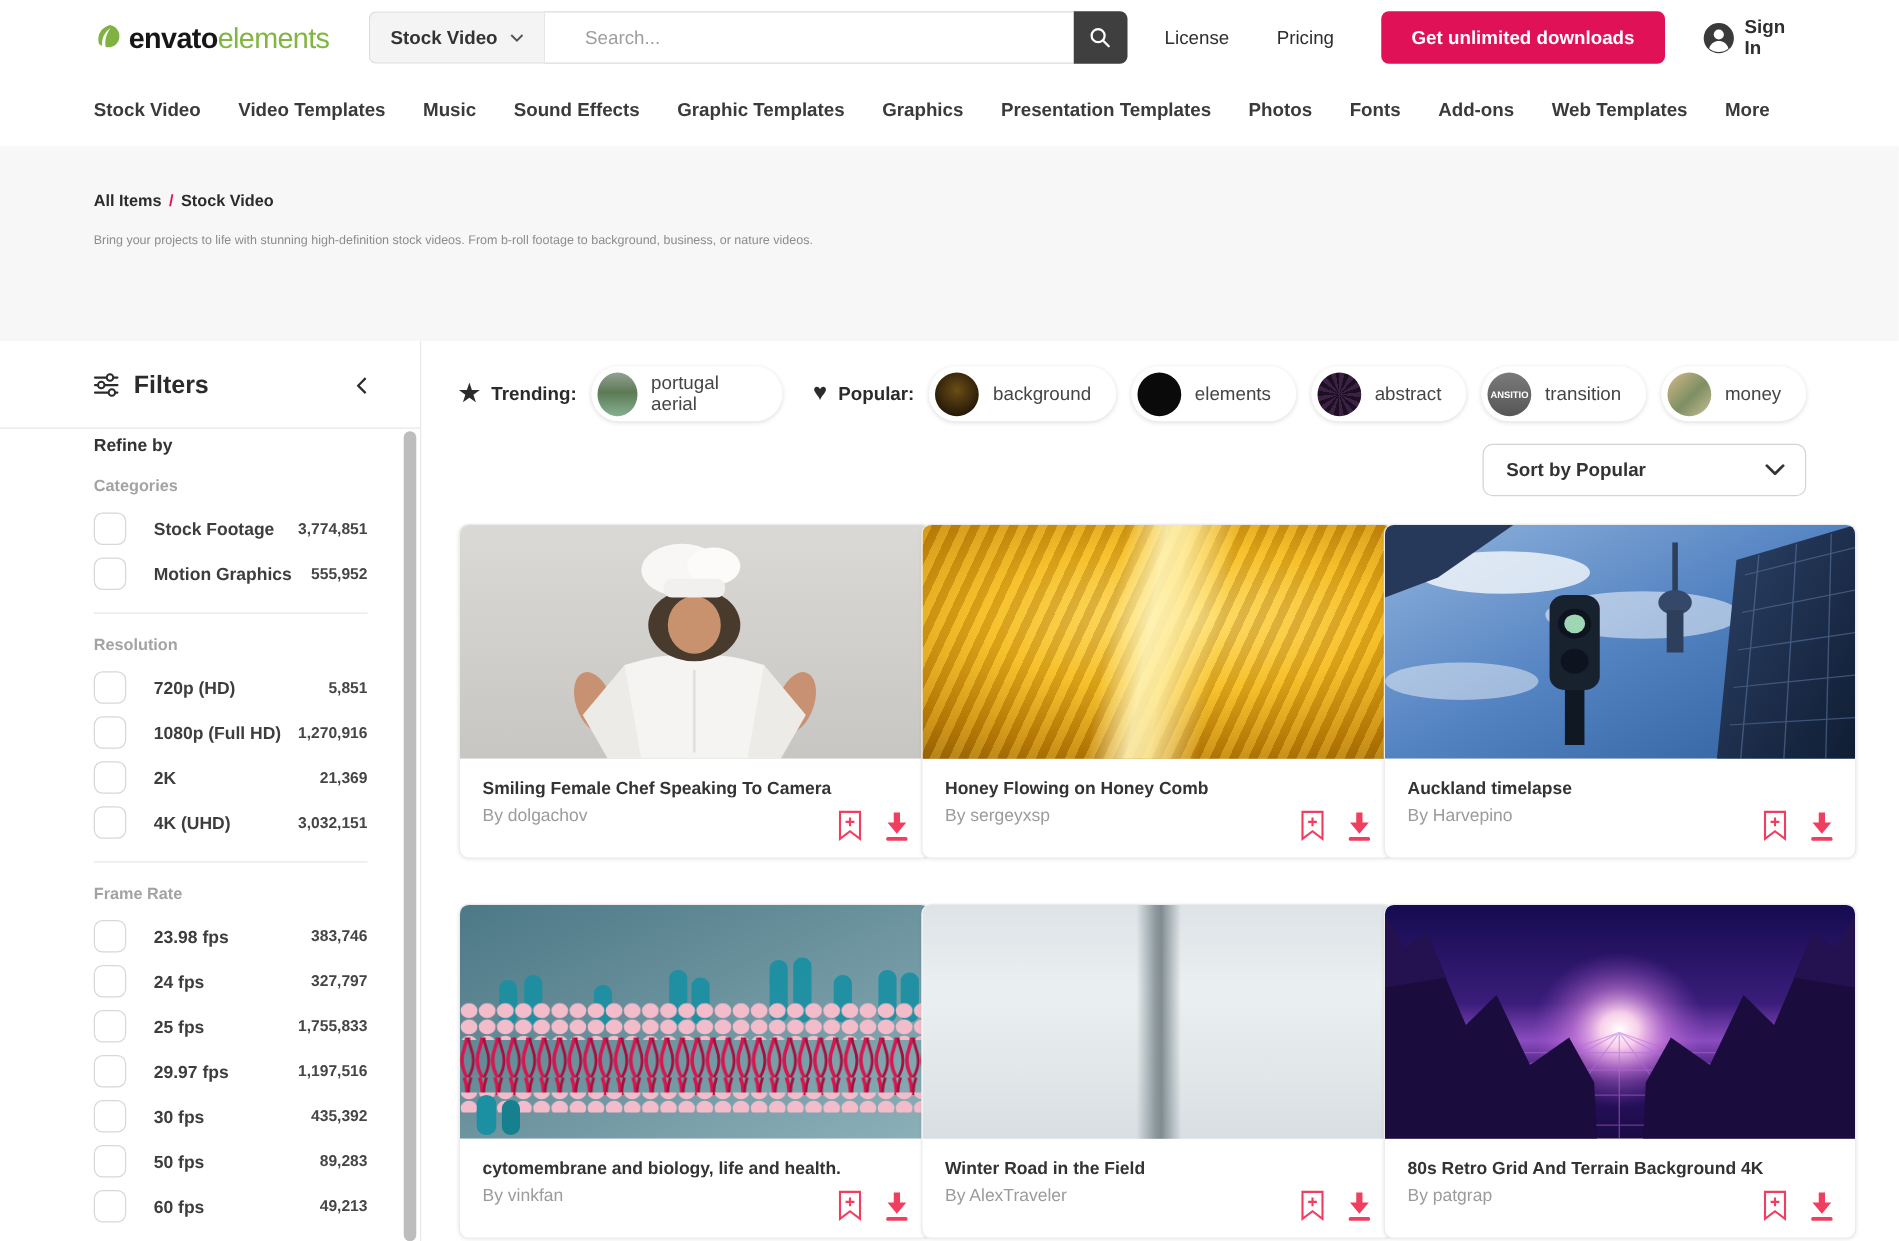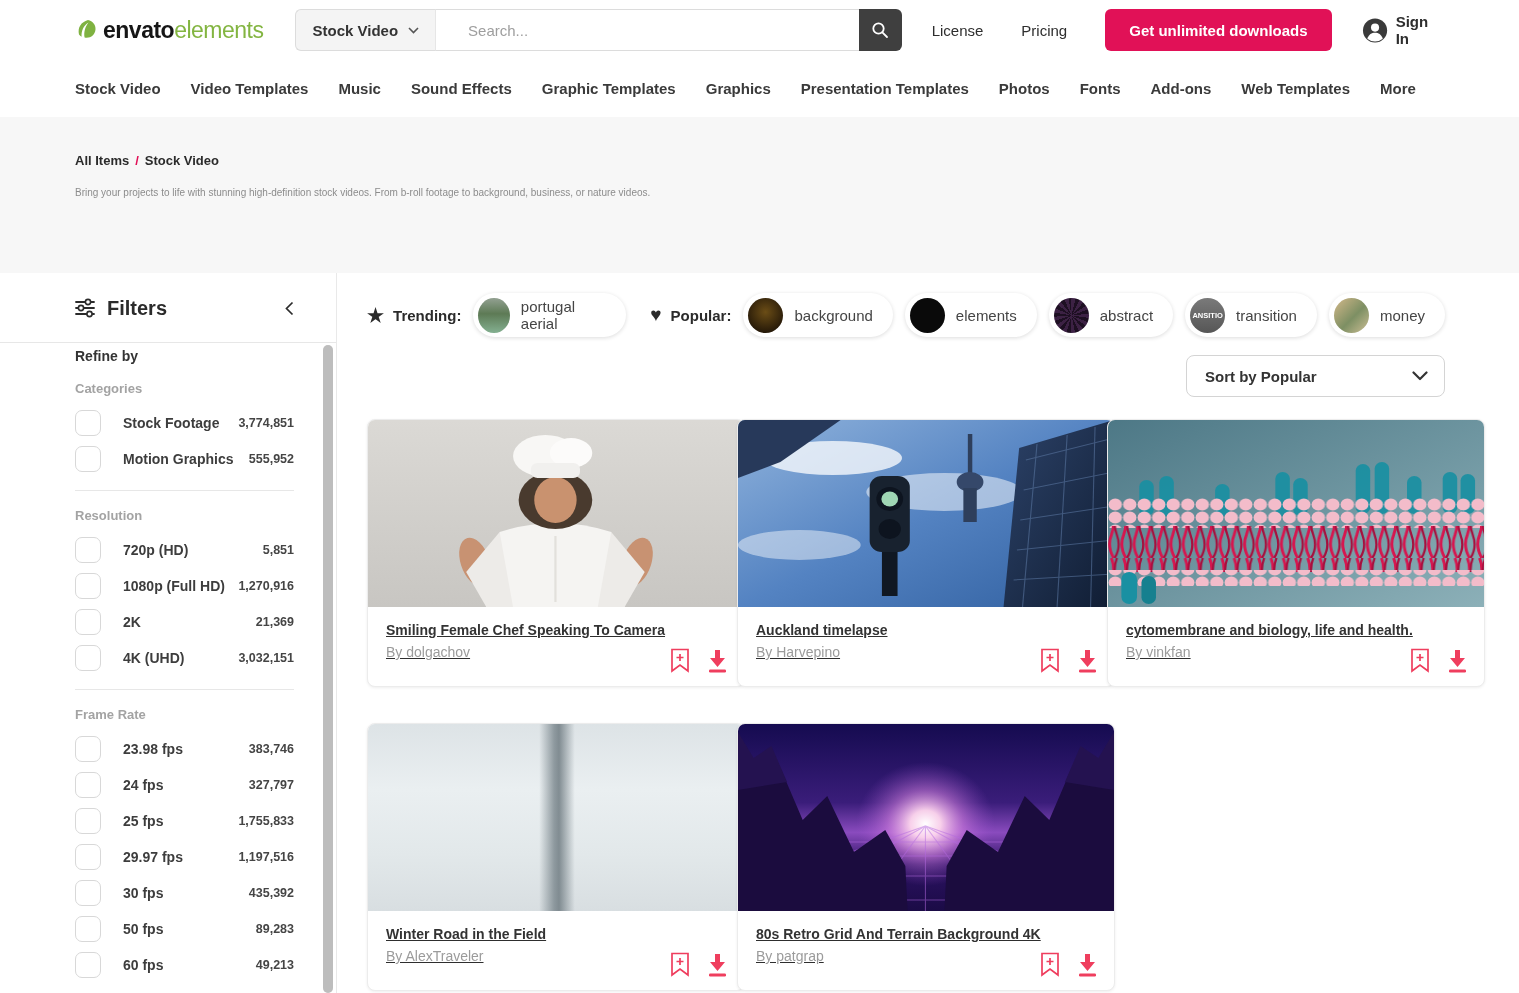--- a/index.html
+++ b/index.html
@@ -77,21 +77,21 @@
   .spacer { flex:1; }
 
   .sortrow { display:flex; justify-content:flex-end; margin-top:18px; }
   .sortbtn { width:259px; height:42px; border:1px solid #d4d4d4; border-radius:8px; background:#fff;
     display:flex; align-items:center; padding:0 16px 0 18px; cursor:pointer; }
   .sortbtn-label { font-size:15px; font-weight:700; color:#333; }
   .sortbtn svg { margin-left:auto; }
 
   .cards { margin-top:22px; display:grid; grid-template-columns:repeat(3,337px); gap:36px 33px; }
   .card { width:378px; background:#fff; border:1px solid #ececec; border-radius:8px;
-    box-shadow:0 1px 3px rgba(0,0,0,.07); overflow:hidden; cursor:pointer;text-decoration:underline; }
+    box-shadow:0 1px 3px rgba(0,0,0,.07); overflow:hidden; cursor:pointer; }
   .thumb { width:100%; height:187px; display:block; }
   .card-foot { position:relative; height:79px; padding:15px 18px 0; }
   .card-title { font-size:14px; font-weight:700; color:#333; white-space:nowrap; overflow:hidden; }
   .card-author { margin-top:6px; font-size:14px; color:#9b9b9b; }
   .card-icons { position:absolute; right:16px; bottom:13px; display:flex; gap:17px; align-items:center; }
   .icon-btn { cursor:pointer; display:flex; }
 
   
   .th-honey { background:
      linear-gradient(100deg, rgba(255,248,190,0) 40%, rgba(255,246,190,.85) 48%, rgba(255,240,170,.85) 52%, rgba(255,248,190,0) 62%),
@@ -363,20 +363,42 @@
             <span class="icon-btn">
               <svg width="21" height="24" viewBox="0 0 21 24">
                 <path d="M8 1 h5 v8 h5 l-7.5 9 L3 9 h5 Z" fill="#ef3e5e"></path>
                 <rect x="2" y="20.5" width="17" height="3" rx="1.2" fill="#ef3e5e"></rect>
               </svg>
             </span>
           </div>
         </div>
       </div>
 
+      <div class="card">
+        <div class="thumb th-honey"></div>
+        <div class="card-foot">
+          <div class="card-title">Honey Flowing on Honey Comb</div>
+          <div class="card-author">By sergeyxsp</div>
+          <div class="card-icons">
+            <span class="icon-btn">
+              <svg width="20" height="25" viewBox="0 0 20 25">
+                <path class="pink" d="M2 1.5 H18 V23 L10 17 L2 23 Z" fill="none" stroke-width="1.7"></path>
+                <line class="pink" x1="10" y1="6" x2="10" y2="13" stroke-width="1.7"></line>
+                <line class="pink" x1="6.5" y1="9.5" x2="13.5" y2="9.5" stroke-width="1.7"></line>
+              </svg>
+            </span>
+            <span class="icon-btn">
+              <svg width="21" height="24" viewBox="0 0 21 24">
+                <path d="M8 1 h5 v8 h5 l-7.5 9 L3 9 h5 Z" fill="#ef3e5e"></path>
+                <rect x="2" y="20.5" width="17" height="3" rx="1.2" fill="#ef3e5e"></rect>
+              </svg>
+            </span>
+          </div>
+        </div>
+      </div>
 
       <div class="card">
         <svg class="thumb" viewBox="0 0 337 187" preserveAspectRatio="none">
           <defs>
             <linearGradient id="aklsky" x1="0" y1="0" x2="1" y2="1">
               <stop offset="0" stop-color="#90b3dc"></stop>
                 <stop offset=".5" stop-color="#5483c2"></stop>
                 <stop offset="1" stop-color="#305f9f"></stop>
             </linearGradient>
             <linearGradient id="aklb" x1="0" y1="0" x2="1" y2="1">

